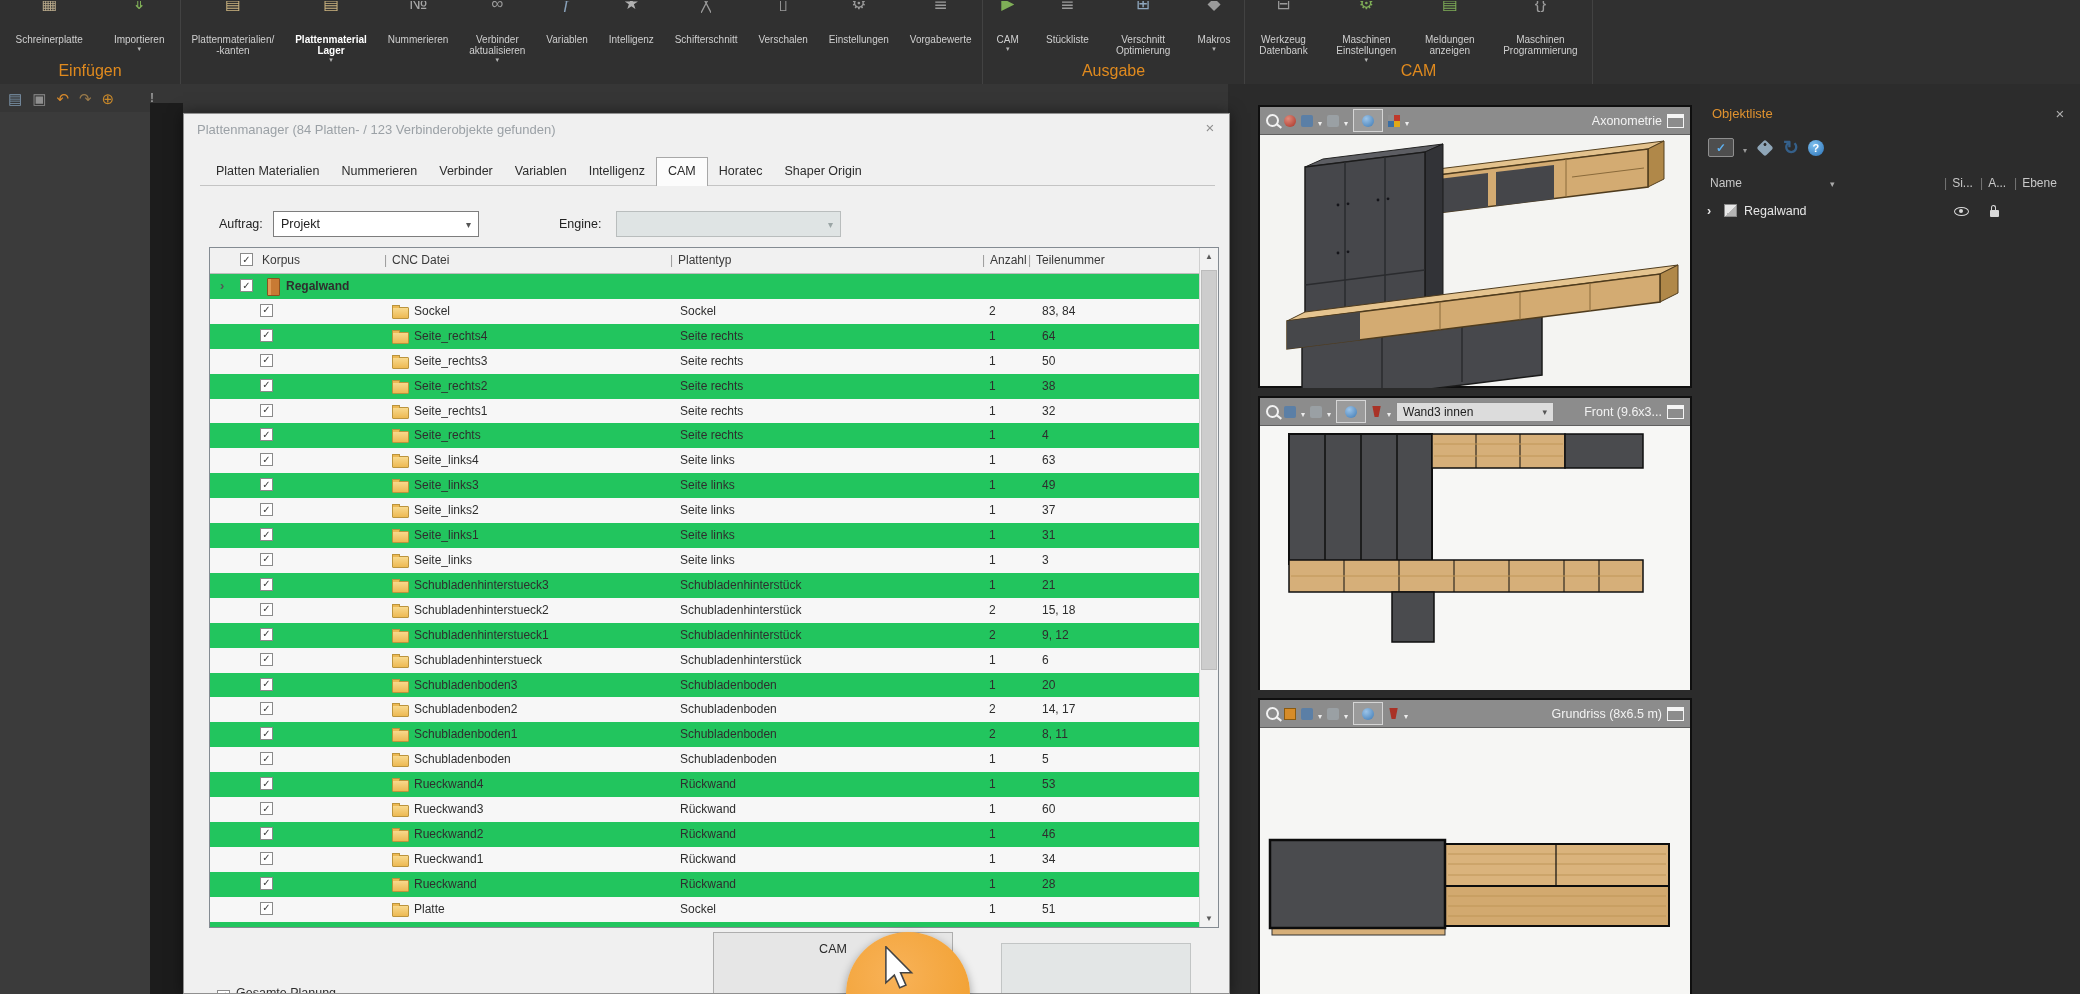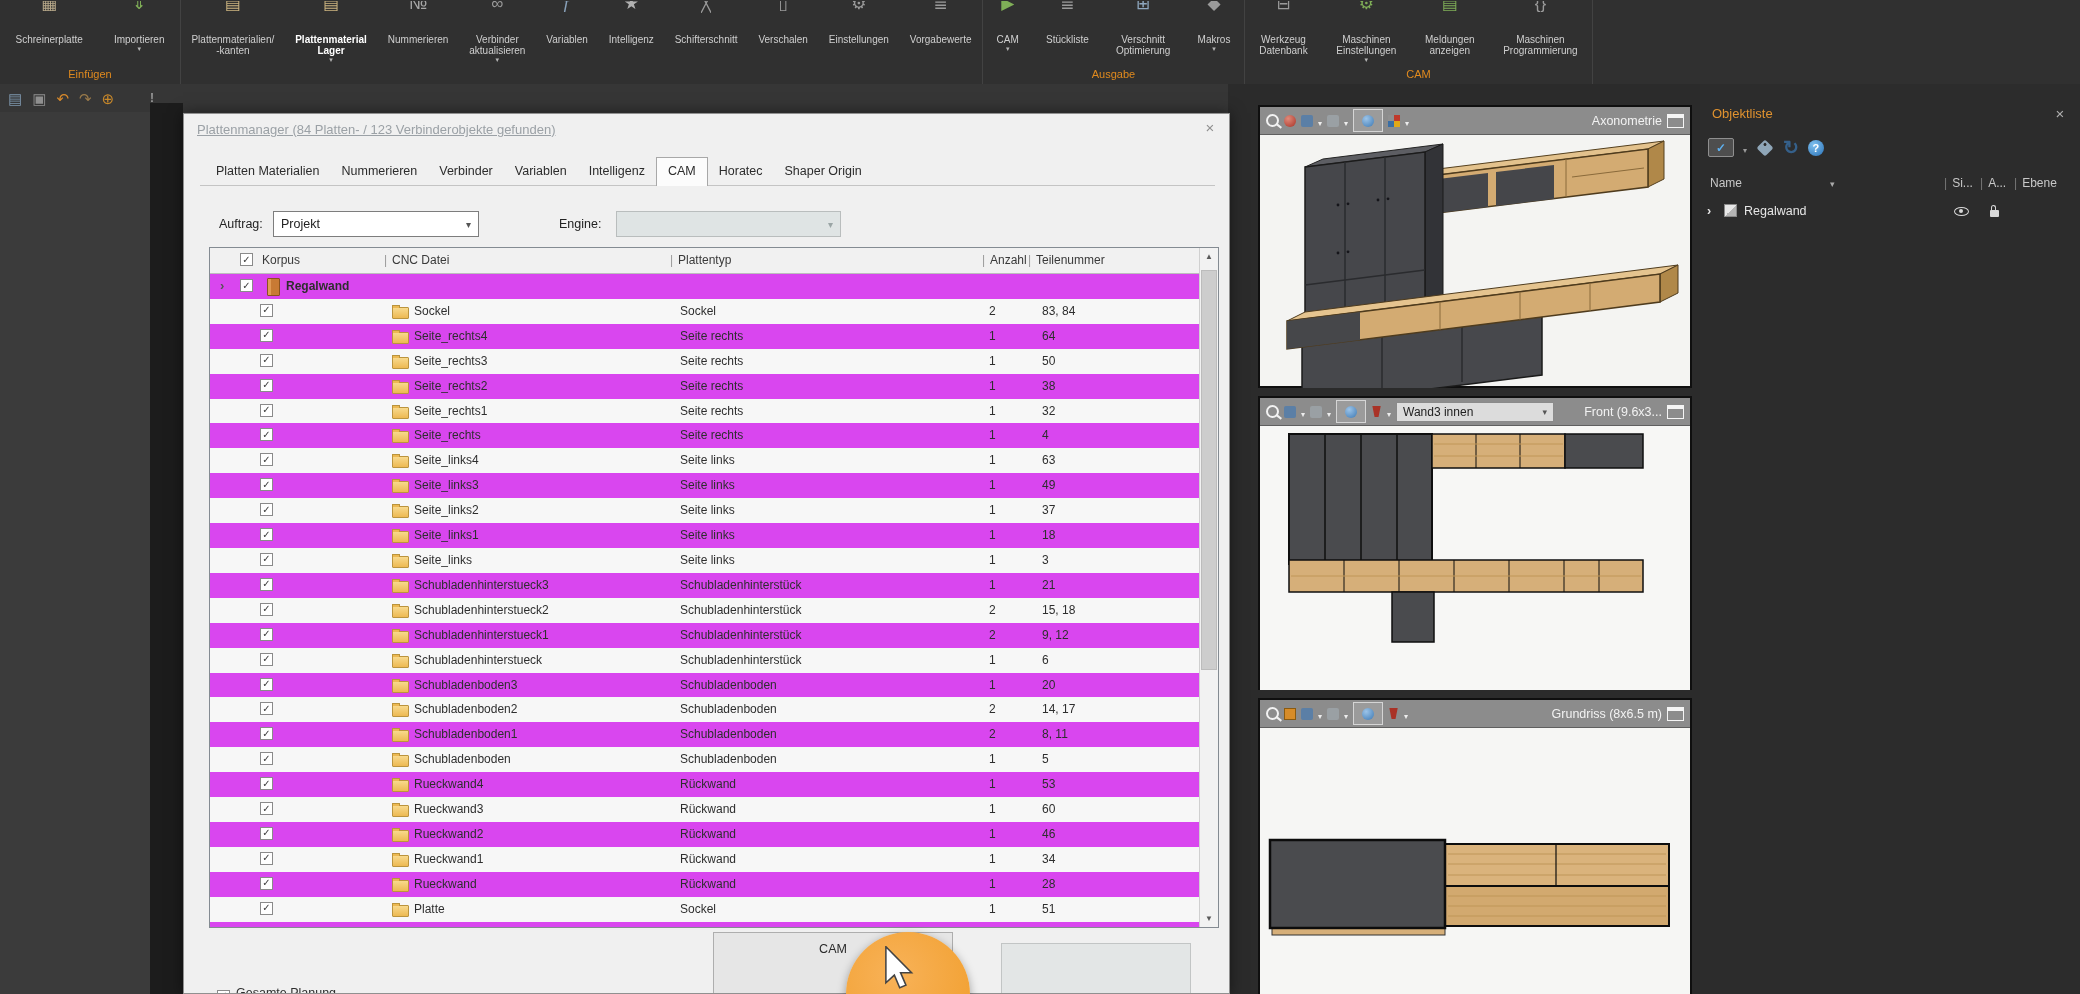--- a/index.html
+++ b/index.html
@@ -9,52 +9,52 @@
   #ribbon-groups{position:absolute;left:0;top:0;height:84px;display:flex;}
   .rgroup{position:relative;height:84px;border-right:1px solid #424242;box-sizing:border-box;padding-top:1px;}
   .rgroup:nth-child(1){width:181px}.rgroup:nth-child(2){width:802px}.rgroup:nth-child(3){width:262px}.rgroup:nth-child(4){width:348px}
   .ritems{display:flex;justify-content:space-around;align-items:flex-start;}
   .ritem{display:flex;flex-direction:column;align-items:center;padding:0 3px;cursor:default;}
   .ricon{height:15px;overflow:hidden;}
   .ricon span{display:block;font-size:17px;line-height:17px;margin-top:-6px;text-align:center;}
   .rlabel{white-space:pre-line;font-size:10px;line-height:11px;color:#cfcfcf;text-align:center;margin-top:18px;}
   .ritem.active .rlabel{color:#ffffff;font-weight:bold;}
   .rarrow{font-size:7px;color:#b5b5b5;line-height:7px;}
-  .rgrouplabel{position:absolute;bottom:4px;left:0;right:0;text-align:center;color:#e08a1e;font-size:11px;}
+  .rgrouplabel{position:absolute;bottom:4px;left:0;right:0;text-align:center;color:#e08a1e;font-size:16px;}
   .brand{position:absolute;right:8px;top:0;width:200px;}
   .brandlogo{height:13px;overflow:hidden;text-align:left;}
   .brandlogo div{font-size:24px;font-weight:bold;line-height:24px;margin-top:-12px;letter-spacing:0;}
   .logo-l{color:#d8d8d8}.logo-r{color:#e07820}
   .brandlines div{color:#c08438;font-size:10.5px;line-height:13.2px;margin-top:1px;}
   
   #quickbar{position:absolute;left:0;top:84px;width:2080px;height:28px;background:#363636;display:flex;align-items:center;padding-left:8px;box-sizing:border-box;gap:10px;}
   .qicon{font-size:15px;line-height:15px;}
   .qicon:last-child{margin-left:26px;font-weight:bold;font-size:12px;}
   
   #leftstrip{position:absolute;left:150px;top:103px;width:33px;height:891px;background:#1c1c1c;}
   #rightbg{position:absolute;left:1228px;top:84px;width:482px;height:910px;background:#2b2b2b;}
   #objpanel{position:absolute;left:1700px;top:84px;width:380px;height:910px;background:#2c2c2c;}
   #corner{position:absolute;left:1996px;top:970px;width:84px;height:24px;background:#d2d2d2;}
   
   #dialog{position:absolute;left:183px;top:113px;width:1047px;height:881px;background:#f0f0f0;border:1px solid #909090;box-sizing:border-box;box-shadow:0 0 14px rgba(0,0,0,.5);overflow:hidden;z-index:10;}
-  #dlg-title{position:absolute;left:13px;top:8px;font-size:13px;color:#9ba1a6;text-decoration:underline;}
+  #dlg-title{position:absolute;left:13px;top:8px;font-size:13px;color:#9ba1a6;}
   .closex{position:absolute;width:16px;height:16px;color:#8f8f8f;font-size:13px;text-align:center;line-height:16px;}
   .closex::after{content:"×";font-size:15px;}
   #dlg-close{left:1018px;top:6px;}
   #tabbar{position:absolute;left:16px;top:40px;width:1015px;height:32px;border-bottom:1px solid #c4c4c4;display:flex;align-items:flex-end;padding-left:5px;box-sizing:border-box;}
   .tab{font-size:12.5px;color:#2c2c2c;padding:6px 11px 7px 11px;position:relative;}
   .tab.active{background:#fcfcfc;border:1px solid #a8a8a8;border-bottom:none;padding-bottom:8px;margin-bottom:-1px;}
   .fieldlabel{position:absolute;font-size:12.5px;color:#222;}
   .dd{position:absolute;height:26px;background:#fff;border:1px solid #7d7d7d;box-sizing:border-box;font-size:12.5px;color:#222;display:flex;align-items:center;justify-content:space-between;padding:0 7px;}
   .dd .ddv{color:#555;font-size:10px;}
   .ddv::after{content:"▾";}
   .dd.disabled{background:#dfe4e4;border-color:#b9bdbd;}
   .dd.disabled .ddv{color:#9aa5a5;}
   
-  #grid{position:absolute;left:25px;top:133px;width:1010px;height:681px;border:1px solid #848b92;box-sizing:border-box;background:#d946ef;}
+  #grid{position:absolute;left:25px;top:133px;width:1010px;height:681px;border:1px solid #848b92;box-sizing:border-box;background:#22c55e;}
   #grid-head{position:absolute;left:0;top:0;width:989px;height:26px;background:#f1f1f1;border-bottom:1px solid #bdbdbd;box-sizing:border-box;}
   .hc{position:absolute;top:0;font-size:12px;color:#3a3a3a;line-height:25px;}
   .hdiv{position:absolute;top:5px;font-size:12px;color:#9a9a9a;line-height:15px;}
   #grid-body{position:absolute;left:0;top:26px;width:989px;height:653px;overflow:hidden;}
   .trow{position:relative;width:100%;height:24.92px;}
   .trow:nth-child(even){background:#f7f7f7;}
   .trow span.cell{position:absolute;font-size:12px;color:#2e2e2e;line-height:24.92px;white-space:nowrap;}
   .trow .c-name{left:204px}.trow .c-typ{left:470px}.trow .c-anz{left:779px}.trow .c-tln{left:832px}
   .trow .c-pname{left:76px;font-weight:bold;color:#1e1e1e;}
   .cb{position:absolute;width:13px;height:13px;background:#fff;border:1px solid #8a8a8a;box-sizing:border-box;top:5px;
@@ -418,21 +418,21 @@
           <span class="cell c-typ">Seite links</span>
           <span class="cell c-anz">1</span>
           <span class="cell c-tln">37</span>
         </div>
         <div class="trow">
           <span class="cb on" style="left: 50px;"></span>
           <span class="folder"></span>
           <span class="cell c-name">Seite_links1</span>
           <span class="cell c-typ">Seite links</span>
           <span class="cell c-anz">1</span>
-          <span class="cell c-tln">18</span>
+          <span class="cell c-tln">31</span>
         </div>
         <div class="trow">
           <span class="cb on" style="left: 50px;"></span>
           <span class="folder"></span>
           <span class="cell c-name">Seite_links</span>
           <span class="cell c-typ">Seite links</span>
           <span class="cell c-anz">1</span>
           <span class="cell c-tln">3</span>
         </div>
         <div class="trow">

